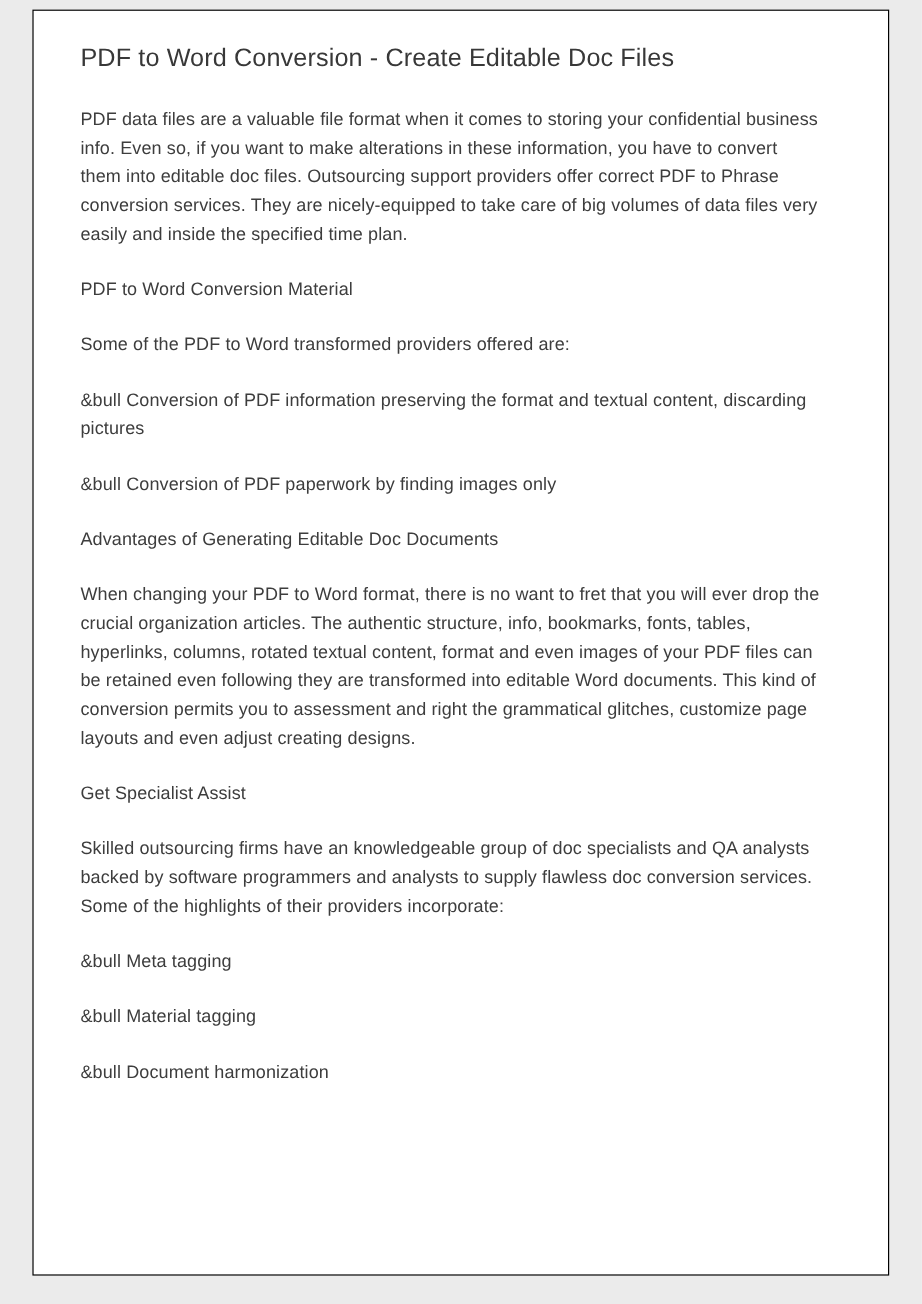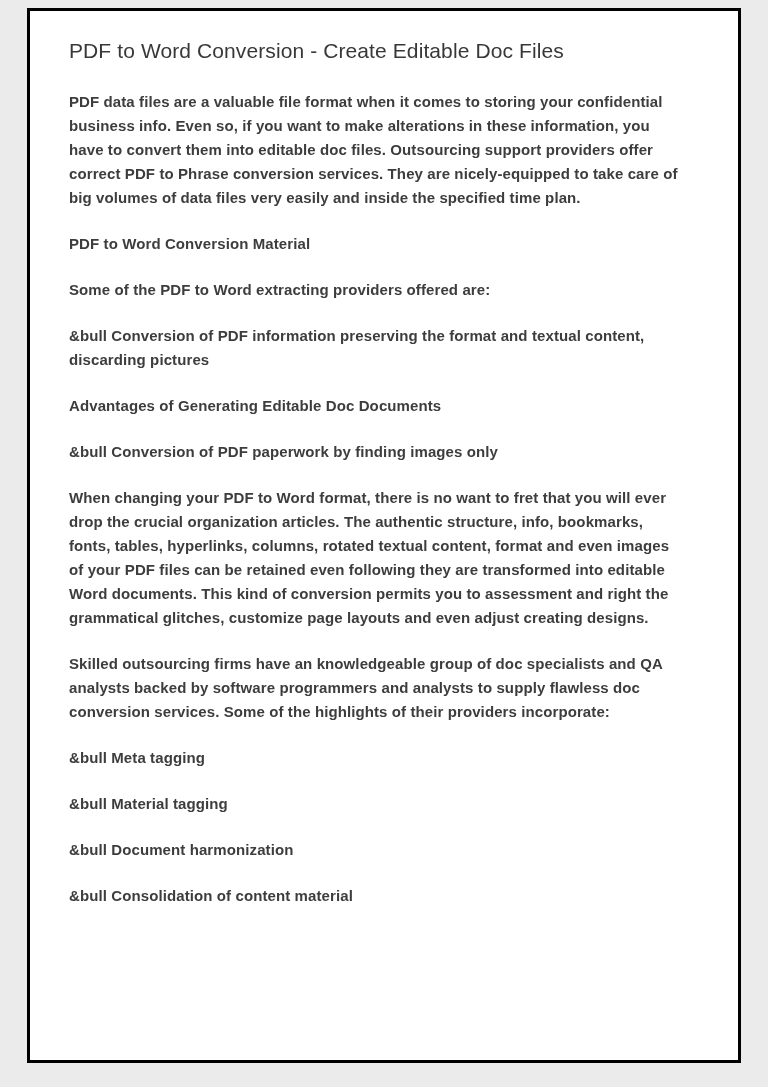--- a/index.html
+++ b/index.html
@@ -19,56 +19,56 @@
     top: 0; left: 0; right: 0; bottom: 0;
     background: #ebebeb;
   }
   .doc-page {
     position: absolute;
     top: 8px;
     left: 27px;
     width: 714px;
     height: 1055px;
     background: #ffffff;
-    border: 3px solid #000000;
+    border: 1px solid #000000;
     box-sizing: border-box;
     padding: 28px 40px 0 39px;
     overflow: hidden;
   }
   .doc-title {
     font-size: 21px;
     font-weight: 400;
     color: #383838;
     margin: 0 0 27px 0;
     letter-spacing: 0.1px;
   }
   .doc-block {
     font-size: 15px;
-    font-weight: 700;
+    font-weight: 400;
     color: #3d3d3d;
     line-height: 24px;
     margin: 0 15px 22px 0;
     letter-spacing: 0.1px;
   }
 </style>
 </head>
 <body>
 
 <div class="doc-canvas">
   <div class="doc-page">
 
     <h1 class="doc-title">PDF to Word Conversion - Create Editable Doc Files</h1>
 
     <p class="doc-block">PDF data files are a valuable file format when it comes to storing your confidential business info. Even so, if you want to make alterations in these information, you have to convert them into editable doc files. Outsourcing support providers offer correct PDF to Phrase conversion services. They are nicely-equipped to take care of big volumes of data files very easily and inside the specified time plan.</p>
     <p class="doc-block">PDF to Word Conversion Material</p>
-    <p class="doc-block">Some of the PDF to Word extracting providers offered are:</p>
+    <p class="doc-block">Some of the PDF to Word transformed providers offered are:</p>
     <p class="doc-block">&amp;bull Conversion of PDF information preserving the format and textual content, discarding pictures</p>
+    <p class="doc-block">&amp;bull Conversion of PDF paperwork by finding images only</p>
     <p class="doc-block">Advantages of Generating Editable Doc Documents</p>
-    <p class="doc-block">&amp;bull Conversion of PDF paperwork by finding images only</p>
     <p class="doc-block">When changing your PDF to Word format, there is no want to fret that you will ever drop the crucial organization articles. The authentic structure, info, bookmarks, fonts, tables, hyperlinks, columns, rotated textual content, format and even images of your PDF files can be retained even following they are transformed into editable Word documents. This kind of conversion permits you to assessment and right the grammatical glitches, customize page layouts and even adjust creating designs.</p>
+    <p class="doc-block">Get Specialist Assist</p>
     <p class="doc-block">Skilled outsourcing firms have an knowledgeable group of doc specialists and QA analysts backed by software programmers and analysts to supply flawless doc conversion services. Some of the highlights of their providers incorporate:</p>
     <p class="doc-block">&amp;bull Meta tagging</p>
     <p class="doc-block">&amp;bull Material tagging</p>
     <p class="doc-block">&amp;bull Document harmonization</p>
-    <p class="doc-block">&amp;bull Consolidation of content material</p>
 
   </div>
 </div>
 
 </body></html>

